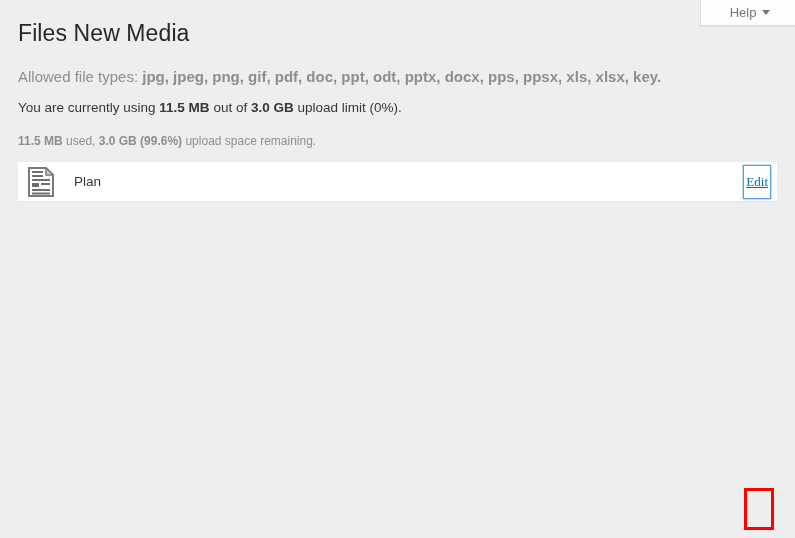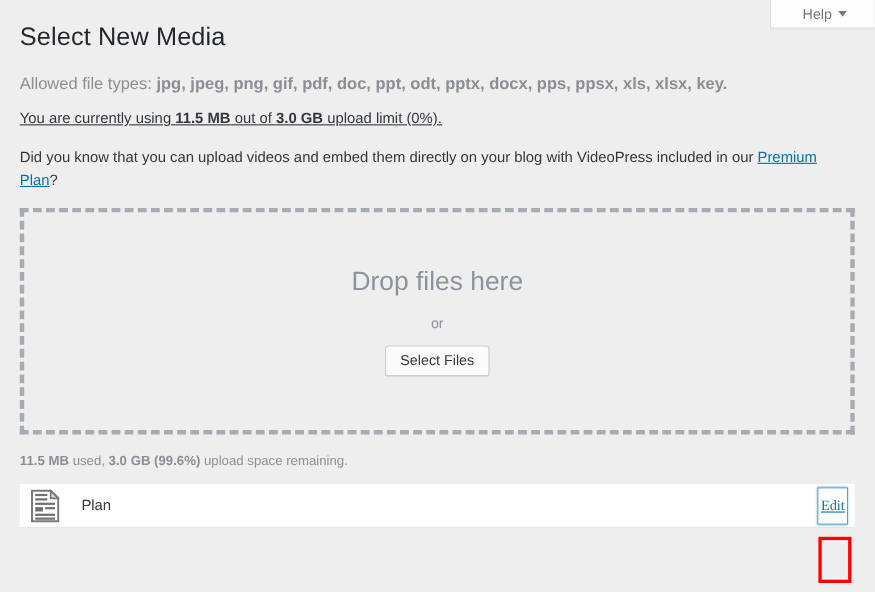--- a/index.html
+++ b/index.html
@@ -75,21 +75,20 @@
     margin: 20px 0 0 0;
     line-height: 17px;
   }
   p.note b { color: #8a8f94; font-weight: 700; }
 
   p.usage {
     font-size: 13.5px;
     color: #32373c;
     margin: 14px 0 0 0;
     line-height: 18px;
-    text-decoration: underline;
   }
   p.usage b { font-weight: 700; }
 
   p.videopress {
     font-size: 13.5px;
     color: #32373c;
     margin: 15px 0 0 0;
     line-height: 21px;
     max-width: 760px;
   }
@@ -223,40 +222,32 @@
 
 <div class="help-wrap">
   <button class="help-button">
     <span>Help</span>
     <span class="help-caret"></span>
   </button>
 </div>
 
 <div class="page">
 
-  <h1 class="page-title">Select New Media</h1>
+  <h1 class="page-title">Files New Media</h1>
 
   <p class="note">
     <span>Allowed file types:</span>
     <b>jpg, jpeg, png, gif, pdf, doc, ppt, odt, pptx, docx, pps, ppsx, xls, xlsx, key.</b>
   </p>
 
   <p class="usage">
     <span>You are currently using </span><b>11.5 MB</b><span> out of </span><b>3.0 GB</b><span> upload limit (0%).</span>
   </p>
 
-  <p class="videopress">
-    <span>Did you know that you can upload videos and embed them directly on your blog with VideoPress included in our </span><a class="link" href="#">Premium Plan</a><span>?</span>
-  </p>
-
-  <div class="dropzone">
-    <div class="drop-title">Drop files here</div>
-    <div class="drop-or">or</div>
-    <button class="select-files">Select Files</button>
-  </div>
+
 
 
 
   <p class="space">
     <b>11.5 MB</b><span> used, </span><b>3.0 GB (99.6%)</b><span> upload space remaining.</span>
   </p>
 
   <div class="media-row">
     <svg class="file-icon" viewBox="0 0 26 30">
       <path d="M1 1 H18 L25 8 V29 H1 Z" fill="#ffffff" stroke="#7a7a7a" stroke-width="2"></path>

